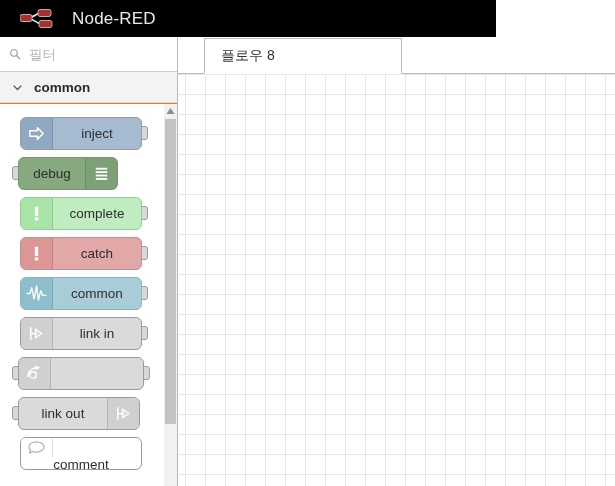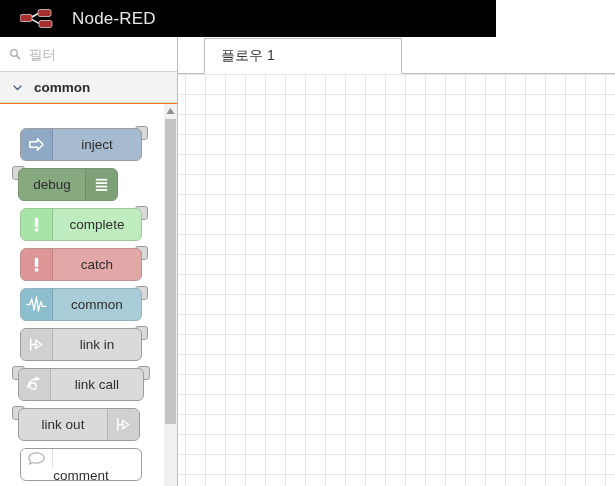--- a/index.html
+++ b/index.html
@@ -75,21 +75,21 @@
     position: absolute; left: 0; top: 67px;
     width: 177px; height: 382px;
     overflow: hidden;
     background: #fff;
   }
   #node-list { position: relative; padding-top: 10px; }
 
   
   .node-row { position: relative; height: 40px; }
   .node {
-    position: absolute; top: 14px;
+    position: absolute; top: 3px;
     height: 33px;
     border: 1px solid #9b9b9b;
     border-radius: 6px;
     display: flex; align-items: stretch;
     overflow: hidden;
   }
   .node .icon-box {
     width: 32px;
     display: flex; align-items: center; justify-content: center;
     flex: 0 0 auto;
@@ -279,21 +279,20 @@
             <div class="port in" style="left: 12px;"></div>
             <div class="port out" style="left: 137px;"></div>
             <div class="node" style="left: 18px; width: 126px; background: rgb(218, 218, 218); border-color: rgb(155, 155, 155);">
               <div class="icon-box left" style="background: rgb(208, 208, 208);">
                 <svg viewBox="0 0 20 20" width="19" height="19">
                   <path d="M3,14 C3,7 8,4 13,4" fill="none" stroke="white" stroke-width="1.5"></path>
                   <path d="M11,1.5 L16,4 L11,6.5 Z" fill="white"></path>
                   <circle cx="8.5" cy="11.5" r="3.4" fill="none" stroke="white" stroke-width="1.5"></circle>
                 </svg>
               </div>
-              <div class="label">link call</div>
             </div>
           </div>
           <div class="node-row">
             <div class="port in" style="left: 12px;"></div>
             <div class="node" style="left: 18px; width: 122px; background: rgb(218, 218, 218); border-color: rgb(155, 155, 155);">
               <div class="label">link out</div>
               <div class="icon-box right" style="background: rgb(208, 208, 208);">
                 <svg viewBox="0 0 20 20" width="19" height="19">
                   <path d="M4,4 L4,16" stroke="white" stroke-width="1.5" stroke-linecap="round"></path>
                   <path d="M4,10 L11,10" stroke="white" stroke-width="1.5"></path>
@@ -319,19 +318,19 @@
       <svg id="scroll-up-arrow" viewBox="0 0 11 10">
         <path d="M5.5,2 L9.5,8 L1.5,8 Z" fill="#8d8d8d"></path>
       </svg>
       <div id="scroll-thumb"></div>
     </div>
   </div>
 
   <div id="workspace">
     <div id="tabbar">
       <div id="tab-flow-1">
-        <span class="tab-label">플로우 1</span>
+        <span class="tab-label">플로우 8</span>
       </div>
     </div>
     <div id="canvas"></div>
   </div>
 
 </div>
 
 </body></html>

